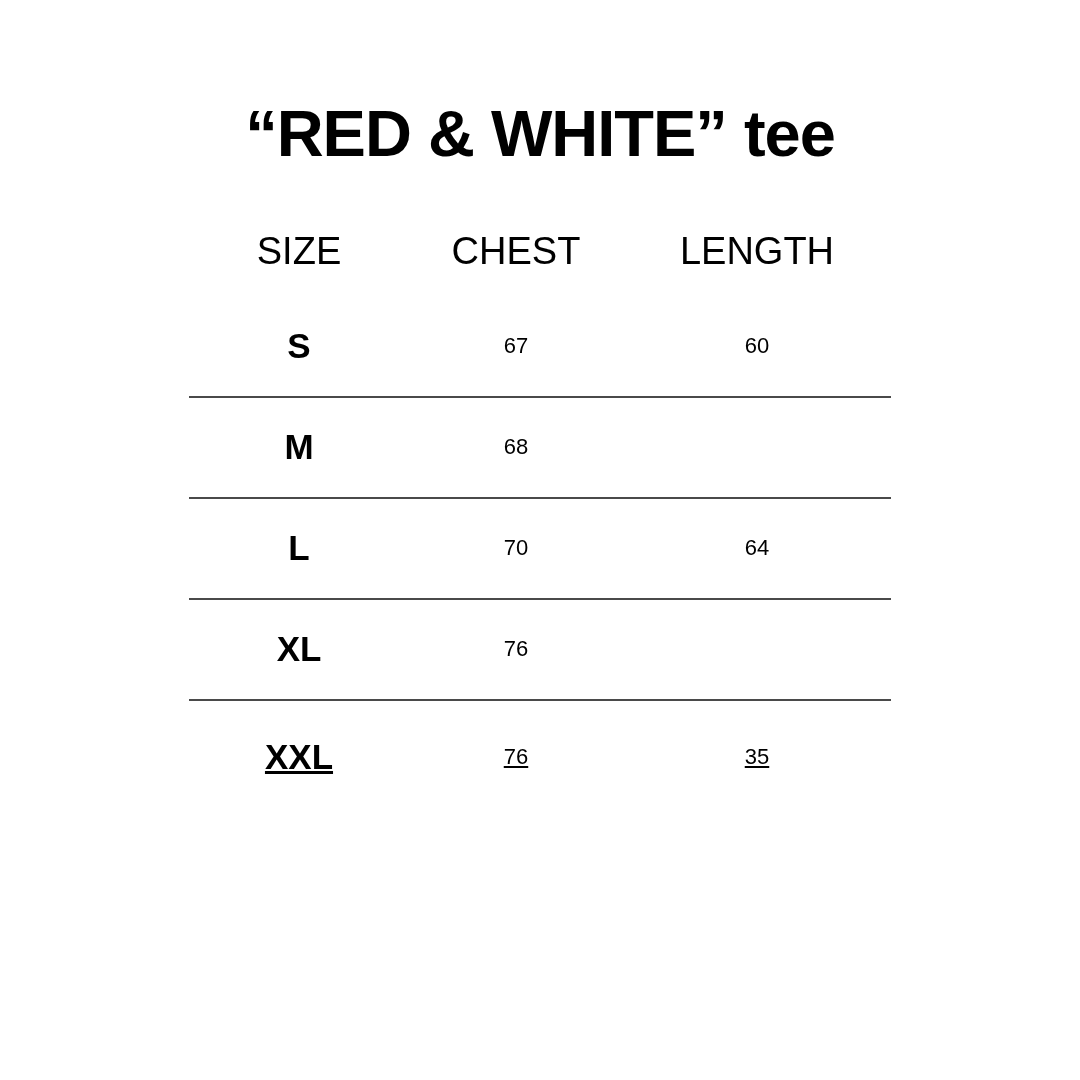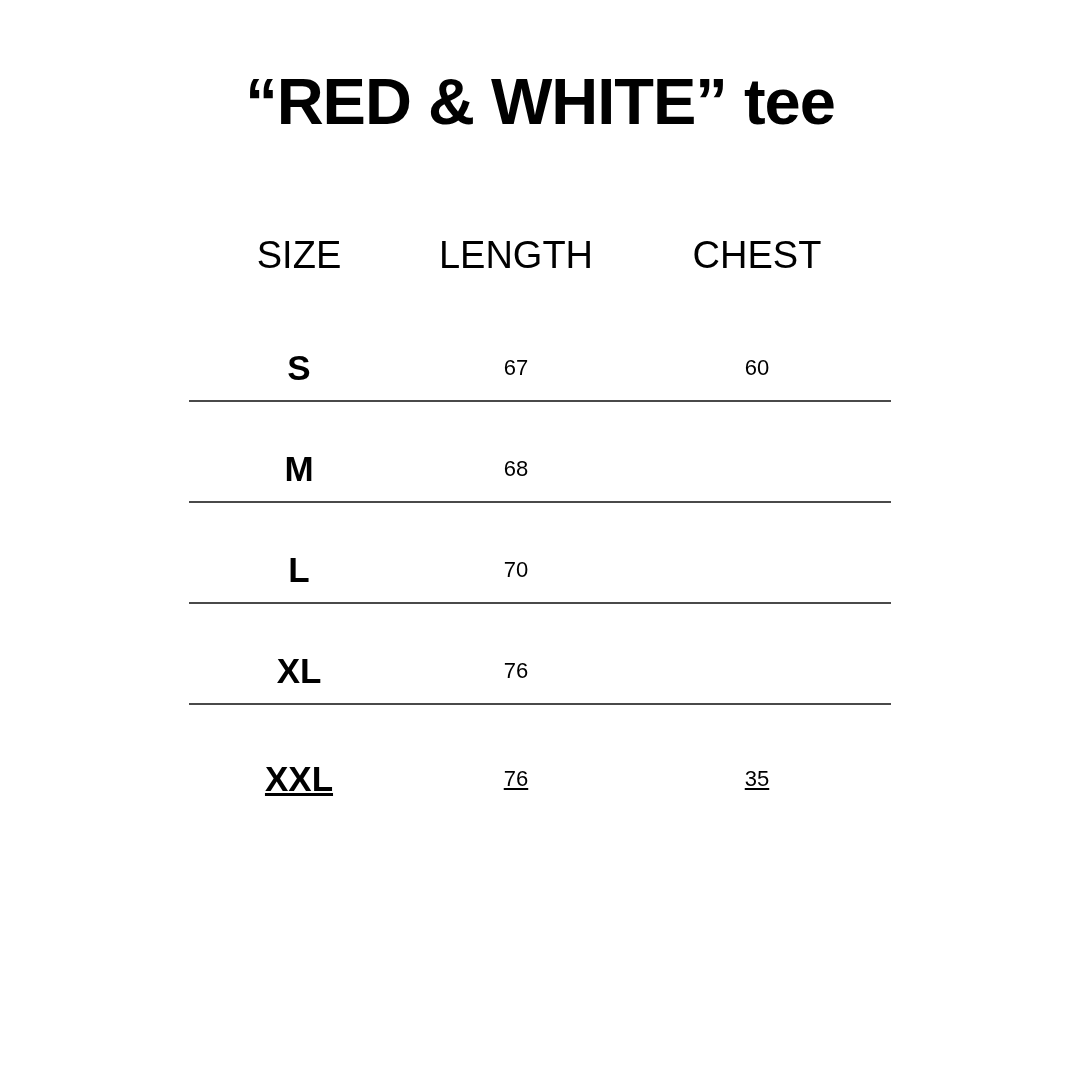--- a/index.html
+++ b/index.html
@@ -9,21 +9,21 @@
   }
   body {
     width: 1080px;
     height: 1080px;
     font-family: "Liberation Sans", sans-serif;
     color: #000000;
     overflow: hidden;
   }
   .page-title {
     margin: 0;
-    padding-top: 66px;
+    padding-top: 98px;
     text-align: center;
     font-size: 65px;
     font-weight: bold;
     letter-spacing: -1px;
     line-height: 1.1;
   }
   .size-table {
     width: 702px;
     margin: 60px auto 0 auto;
   }
@@ -45,21 +45,20 @@
   }
   .data-row:last-child {
     height: 112px;
     text-decoration: underline;
   }
   .data-row:not(:last-child) {
     border-bottom: 2px solid #4a4a4a;
   }
   .cell {
     text-align: center;
-    margin-top: 36px;
   }
   .size-cell {
     font-size: 35px;
     font-weight: bold;
   }
   .num-cell {
     font-size: 22px;
     font-weight: normal;
   }
   .footnote {
@@ -73,40 +72,41 @@
 <body>
 
 <div>
 
   <h1 class="page-title">“RED &amp; WHITE” tee</h1>
 
   <div class="size-table">
 
     <div class="grid-row header-row">
       <div class="cell">SIZE</div>
+      <div class="cell">CHEST</div>
       <div class="cell">LENGTH</div>
-      <div class="cell">CHEST</div>
     </div>
 
     <div class="rows">
 
       <div class="grid-row data-row">
         <div class="cell size-cell">S</div>
         <div class="cell num-cell">67</div>
         <div class="cell num-cell">60</div>
       </div>
 
       <div class="grid-row data-row">
         <div class="cell size-cell">M</div>
         <div class="cell num-cell">68</div>
       </div>
 
       <div class="grid-row data-row">
         <div class="cell size-cell">L</div>
         <div class="cell num-cell">70</div>
+        <div class="cell num-cell">64</div>
       </div>
 
       <div class="grid-row data-row">
         <div class="cell size-cell">XL</div>
         <div class="cell num-cell">76</div>
       </div>
 
       <div class="grid-row data-row">
         <div class="cell size-cell">XXL</div>
         <div class="cell num-cell">76</div>

